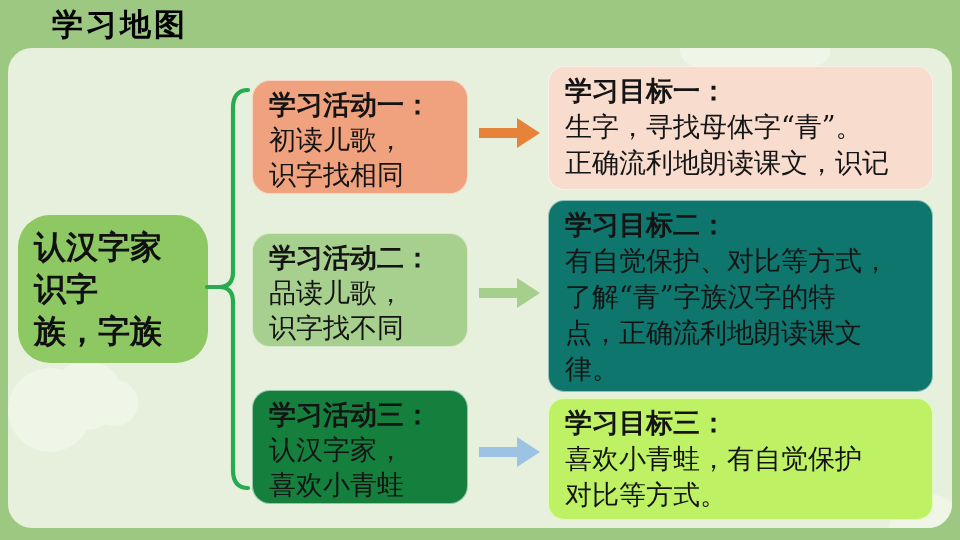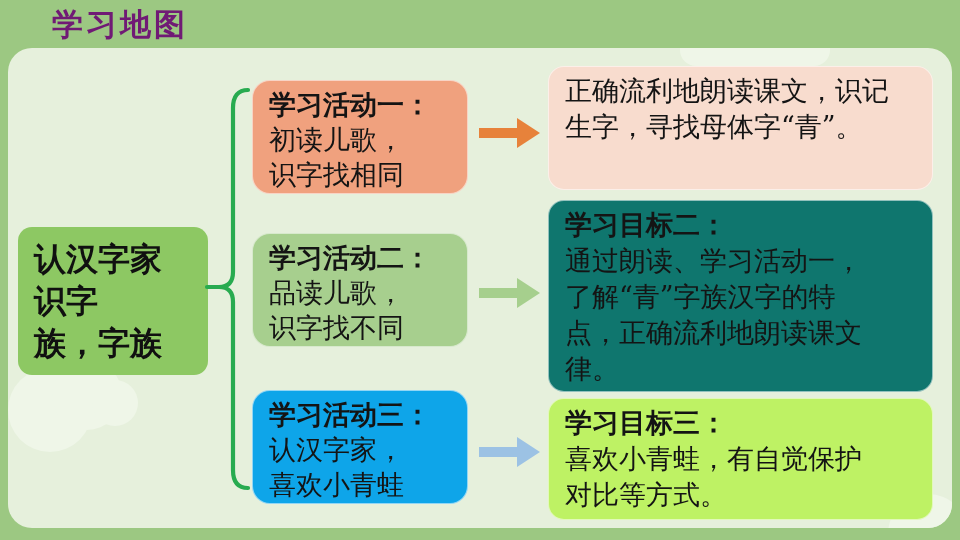--- a/index.html
+++ b/index.html
@@ -1,35 +1,35 @@
 <!DOCTYPE html>
 <html><head>
 <meta charset="utf-8">
 <style>
   html,body{margin:0;padding:0;background:#9CC882;}
   .stage{position:relative;width:960px;height:540px;background:#9CC882;overflow:hidden;
          font-family:"Liberation Sans",sans-serif;color:#141414;}
   .slide-title{position:absolute;left:52px;top:4px;font-size:31px;font-weight:bold;
-               color:#701a75;letter-spacing:3px;}
+               color:#000000;letter-spacing:3px;}
   .panel{position:absolute;left:8px;top:48px;width:944px;height:480px;background:#E6F0DC;
          border-radius:24px;overflow:hidden;}
   .cloud{position:absolute;background:#EFF6E8;}
   .cloud.round{border-radius:50%;}
   .cloud-top{left:672px;top:0;width:150px;height:18px;border-radius:0 0 16px 16px;}
   .node{position:absolute;box-sizing:border-box;}
-  .root-node{left:10px;top:167px;width:190px;height:148px;background:#8DC863;border-radius:14px;
-             padding:11px 16px;font-size:32px;font-weight:bold;line-height:42px;color:#101010;margin-top:12px;}
+  .root-node{left:10px;top:167px;width:190px;height:148px;background:#8DC863;border-radius:32px;
+             padding:11px 16px;font-size:32px;font-weight:bold;line-height:42px;color:#101010;}
   .serif-node{font-family:"DejaVu Serif",serif;font-size:27px;line-height:35px;
               padding:6px 16px;border:1px solid rgba(255,255,255,.55);}
   .node-title{font-weight:bold;display:block;}
   .ln{display:block;}
   .activity{left:244px;width:216px;height:114px;border-radius:18px;}
   .act-1{top:32px;background:#F0A17E;}
   .act-2{top:185px;background:#A7CF8E;}
-  .act-3{top:342px;background:#0ea5e9;}
+  .act-3{top:342px;background:#15803d;}
   .goal{left:540px;width:385px;border-radius:16px;line-height:36px;}
   .goal-1{top:18px;height:124px;background:#F8DCCE;}
   .goal-2{top:152px;height:192px;background:#0f766e;}
   .goal-3{top:350px;height:122px;background:#bef264;}
   .arrow{position:absolute;width:64px;height:36px;left:470px;}
   .arrow-1{top:67px;}
   .arrow-2{top:227px;}
   .arrow-3{top:386px;}
   .brace{position:absolute;left:192px;top:32px;width:60px;height:420px;}
 </style>
@@ -80,26 +80,27 @@
     <svg class="arrow arrow-2" viewBox="0 0 64 36">
       <rect x="1" y="13" width="38" height="10" fill="#A6CF8D"></rect>
       <polygon points="39,3 62,18 39,33" fill="#A6CF8D"></polygon>
     </svg>
     <svg class="arrow arrow-3" viewBox="0 0 64 36">
       <rect x="1" y="13" width="38" height="10" fill="#9CC2E4"></rect>
       <polygon points="39,3 62,18 39,33" fill="#9CC2E4"></polygon>
     </svg>
 
     <div class="node serif-node goal goal-1">
+      <span class="node-title">学习目标一：</span>
+      <span class="ln">生字，寻找母体字“青”。</span>
       <span class="ln">正确流利地朗读课文，识记</span>
-      <span class="ln">生字，寻找母体字“青”。</span>
     </div>
     <div class="node serif-node goal goal-2">
       <span class="node-title">学习目标二：</span>
-      <span class="ln">通过朗读、学习活动一，</span>
+      <span class="ln">有自觉保护、对比等方式，</span>
       <span class="ln">了解“青”字族汉字的特</span>
       <span class="ln">点，正确流利地朗读课文</span>
       <span class="ln">律。</span>
     </div>
     <div class="node serif-node goal goal-3">
       <span class="node-title">学习目标三：</span>
       <span class="ln">喜欢小青蛙，有自觉保护</span>
       <span class="ln">对比等方式。</span>
     </div>
 

